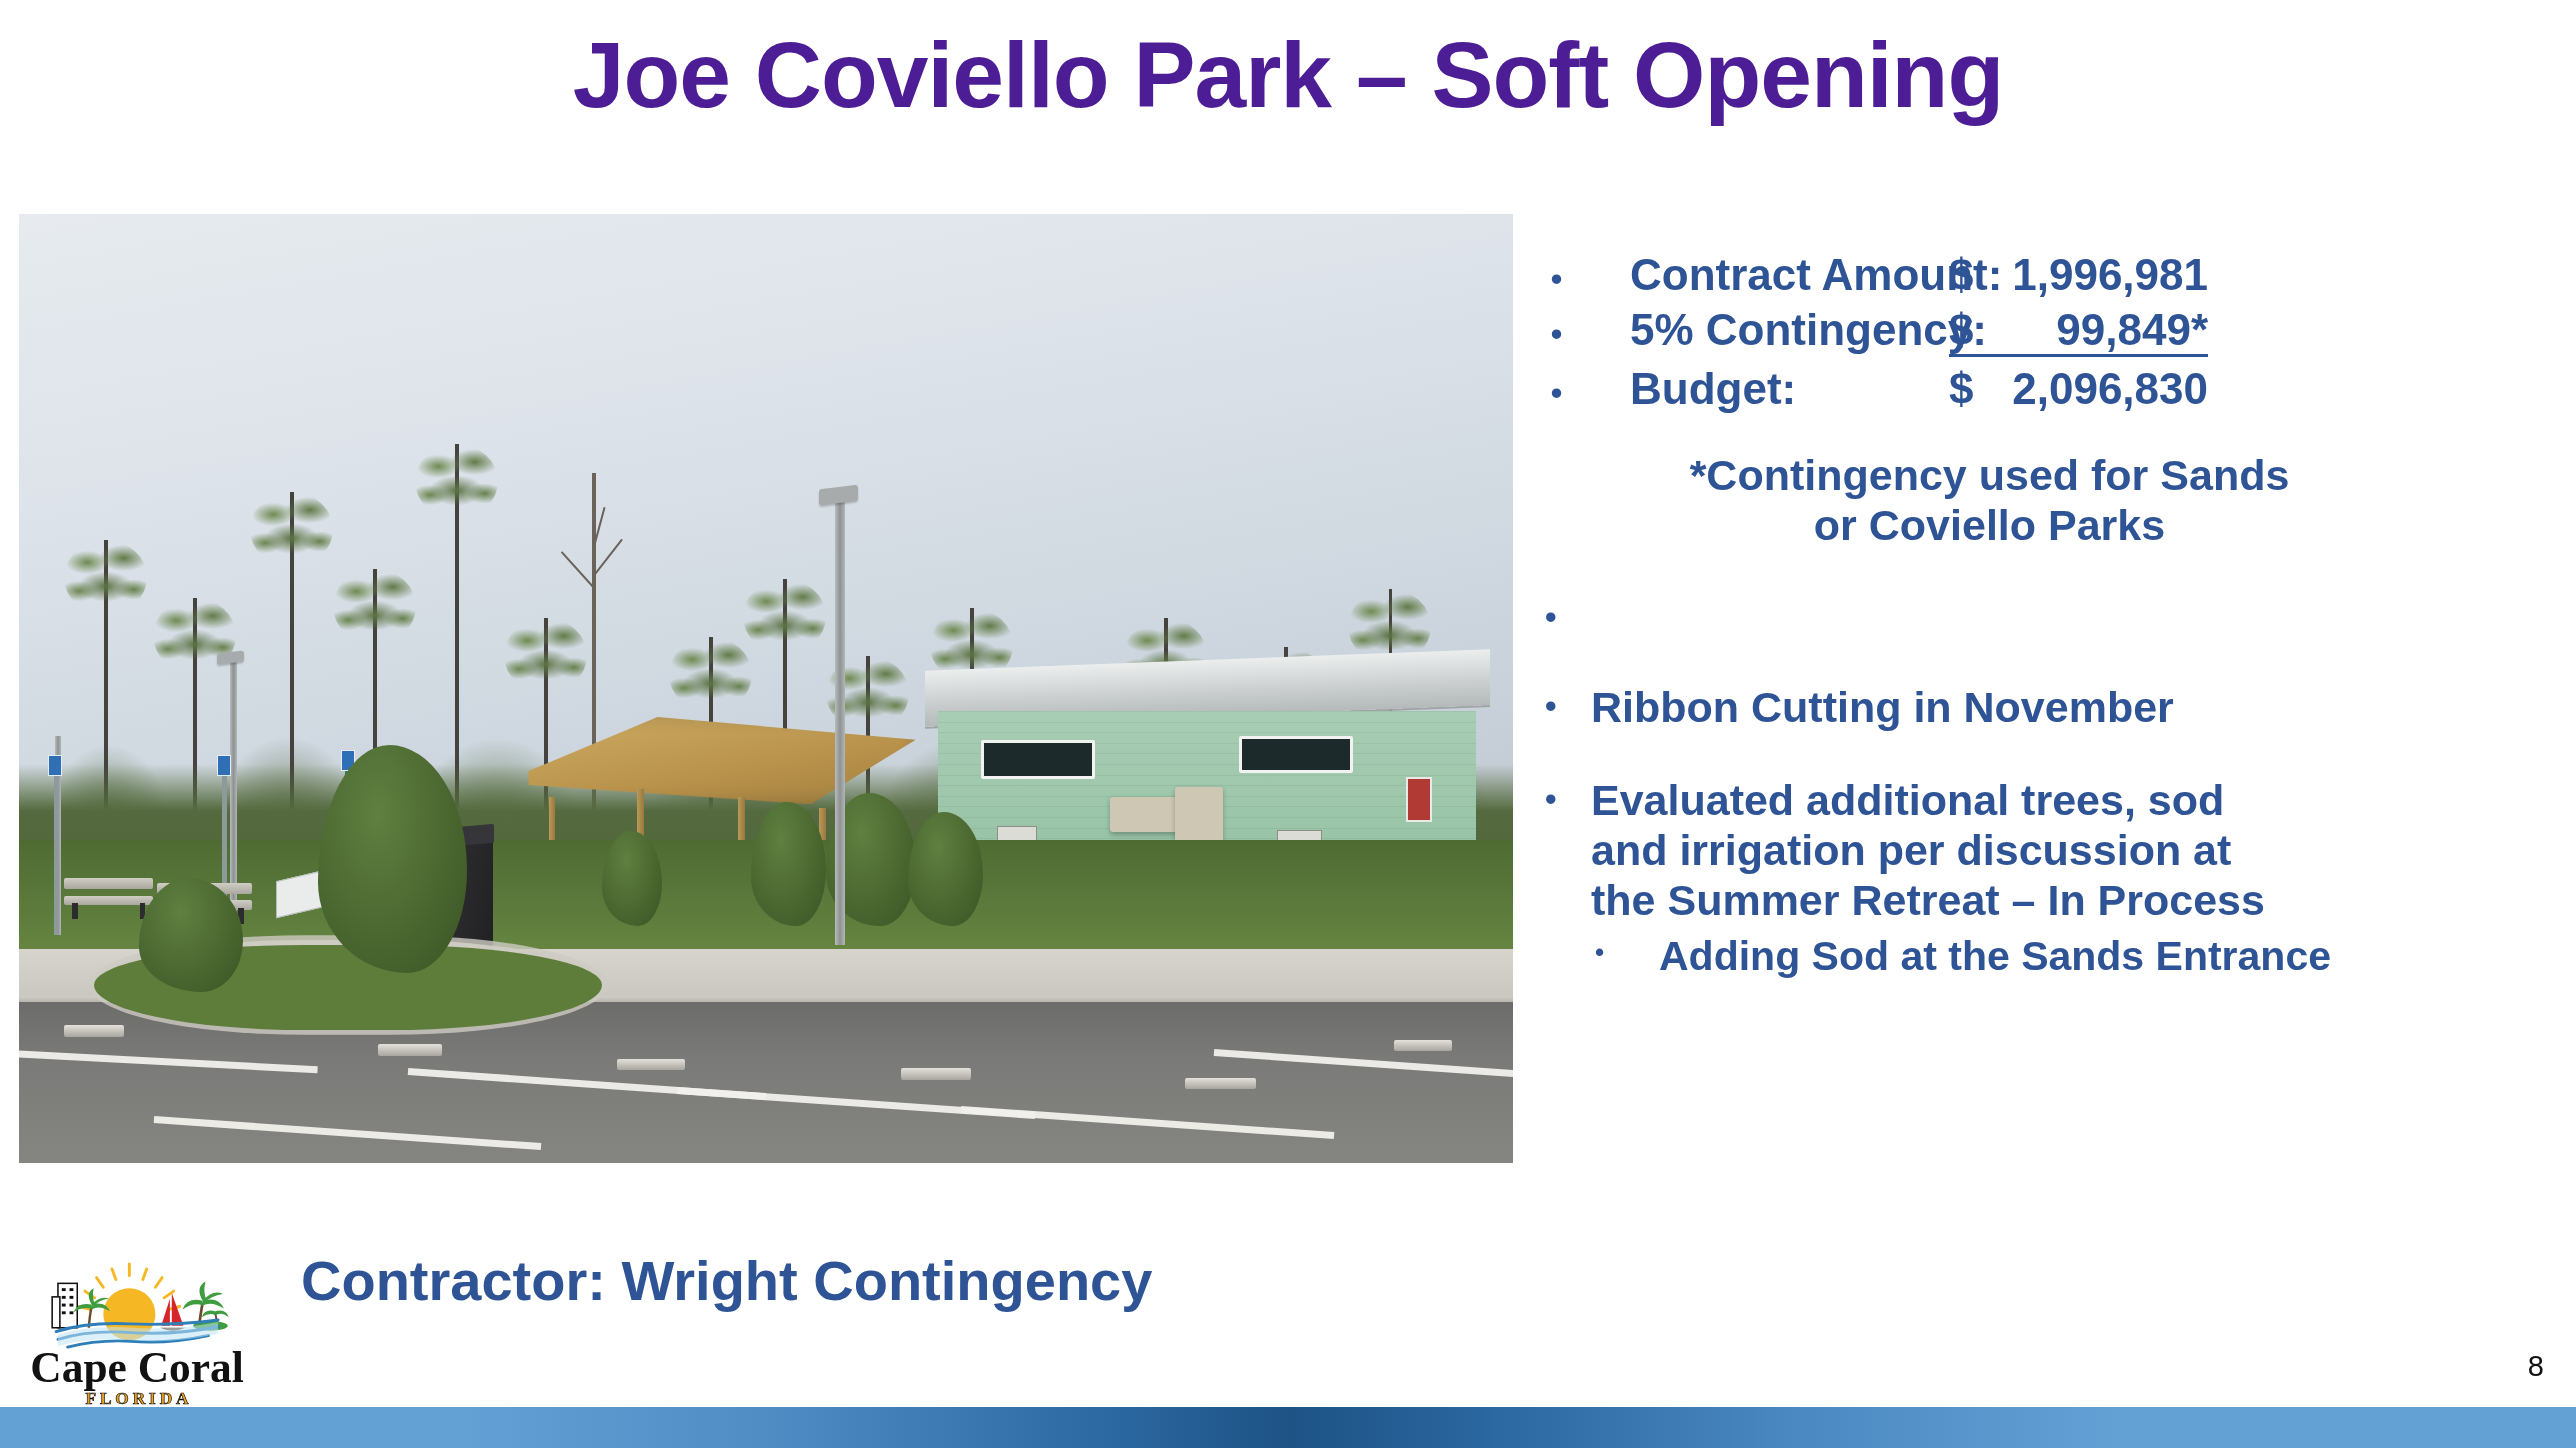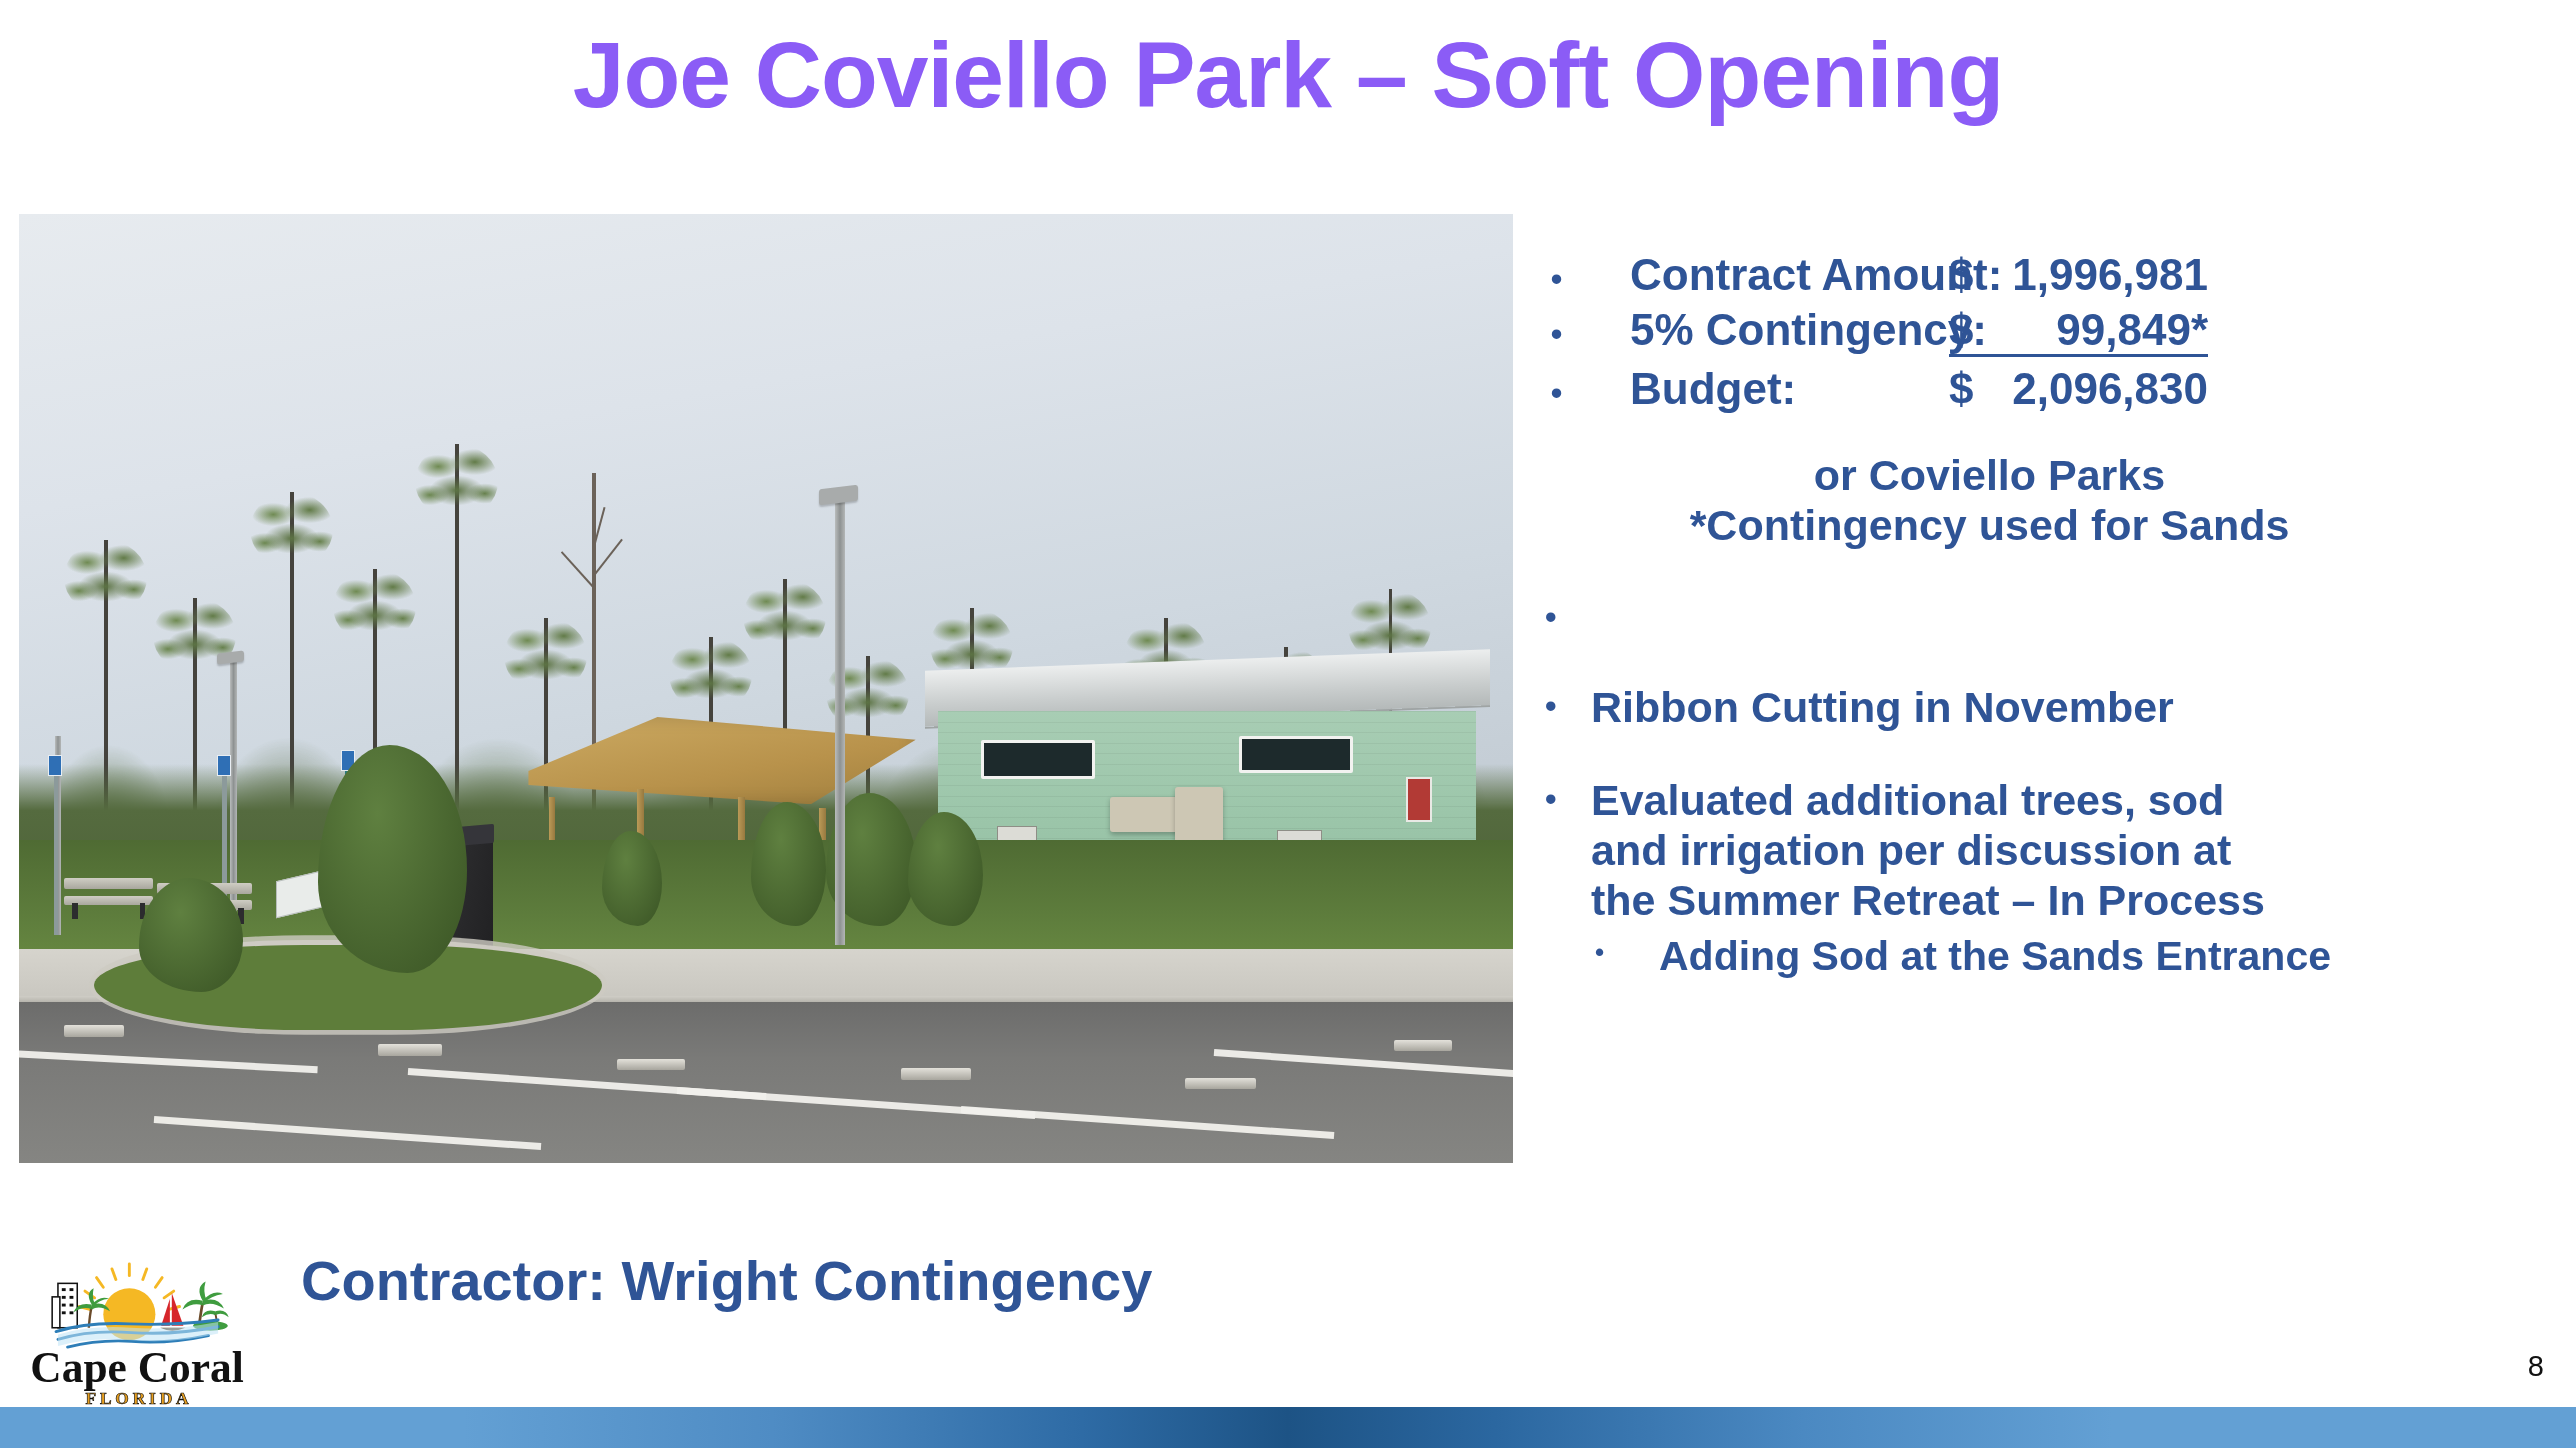--- a/index.html
+++ b/index.html
@@ -19,21 +19,21 @@
   
   .slide-title {
     position: absolute;
     left: 0;
     top: 27px;
     width: 2576px;
     text-align: center;
     font-family: "Liberation Sans", sans-serif;
     font-size: 93px;
     font-weight: bold;
-    color: #8b5cf6;
+    color: #4c1d95;
     letter-spacing: -1px;
     line-height: 1.05;
     white-space: nowrap;
   }
 
   
   .photo-frame {
     position: absolute;
     left: 19.3px;
     top: 214px;
@@ -622,22 +622,22 @@
     <span class="fvalue"><span class="dollar">$</span><span>99,849*</span></span>
   </div>
 
   <div class="fin-row">
     <span class="bullet">•</span>
     <span class="flabel">Budget:</span>
     <span class="fvalue"><span class="dollar">$</span><span>2,096,830</span></span>
   </div>
 
   <div class="note">
+    <div>*Contingency used for  Sands</div>
     <div>or Coviello Parks</div>
-    <div>*Contingency used for  Sands</div>
   </div>
 
   <div class="blk">
     <span class="bullet">•</span>
   </div>
 
   <div class="blk">
     <span class="bullet">•</span>
     <span class="btext">Ribbon Cutting in November</span>
   </div>

